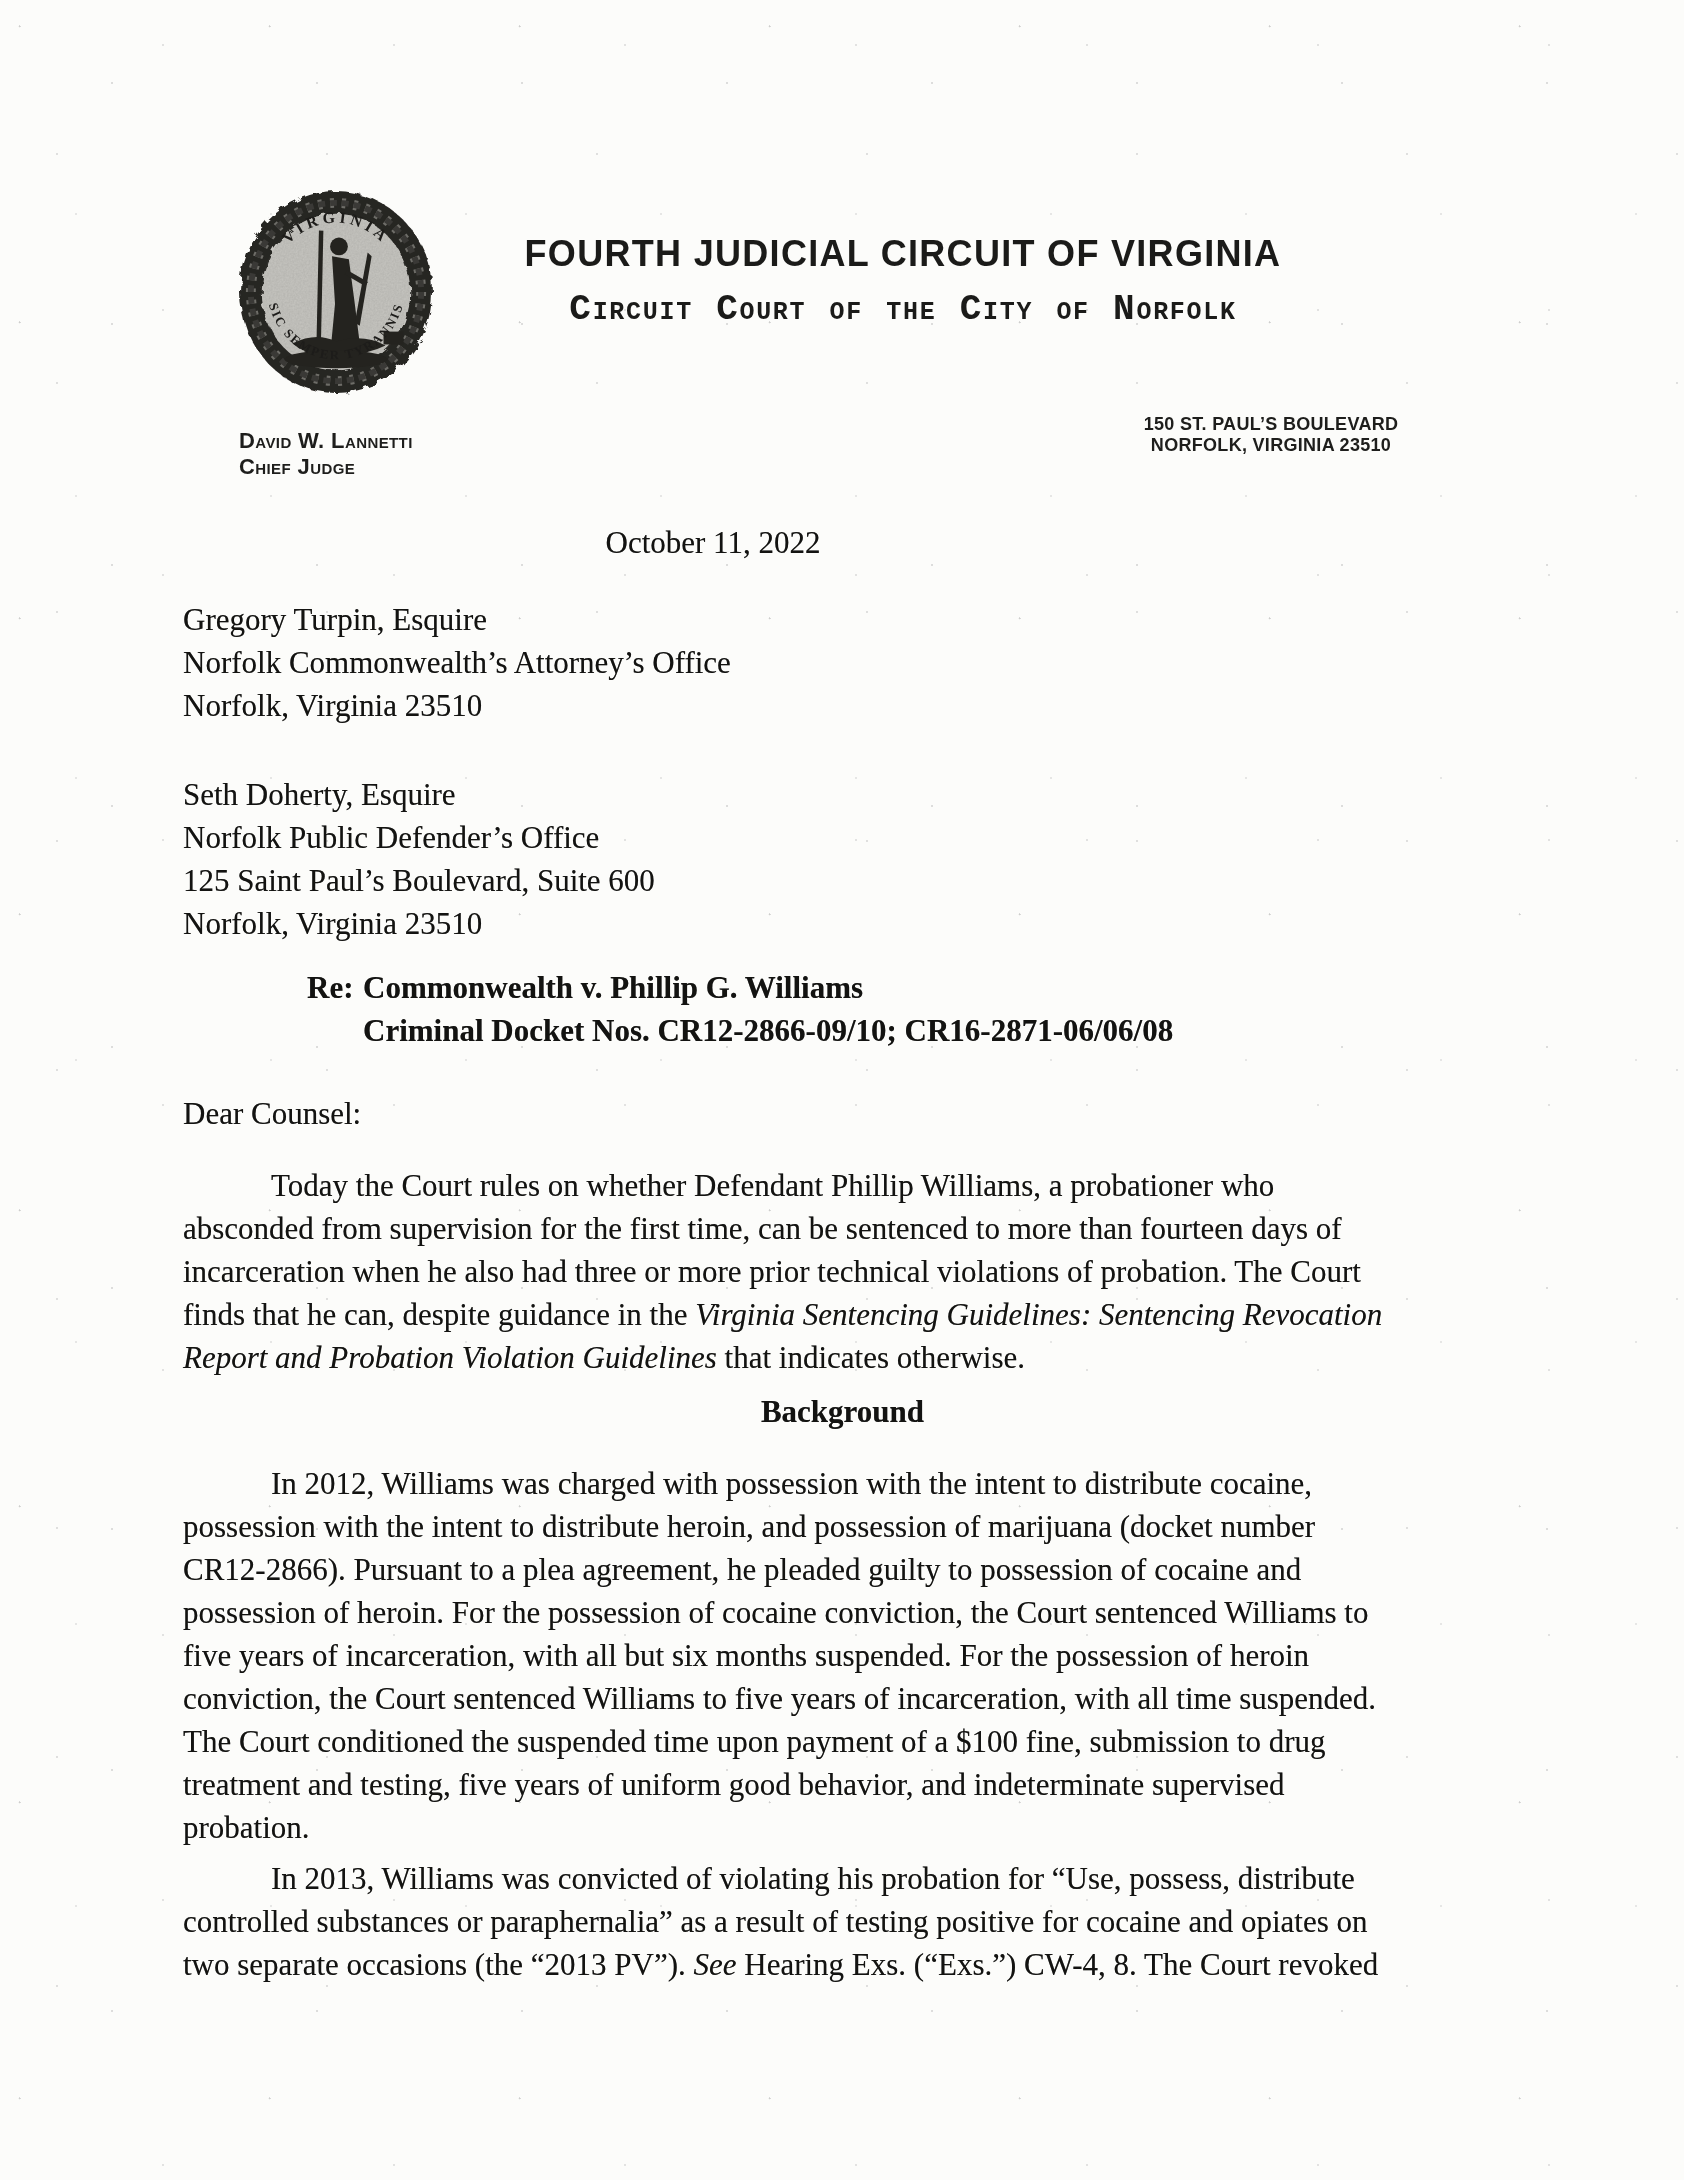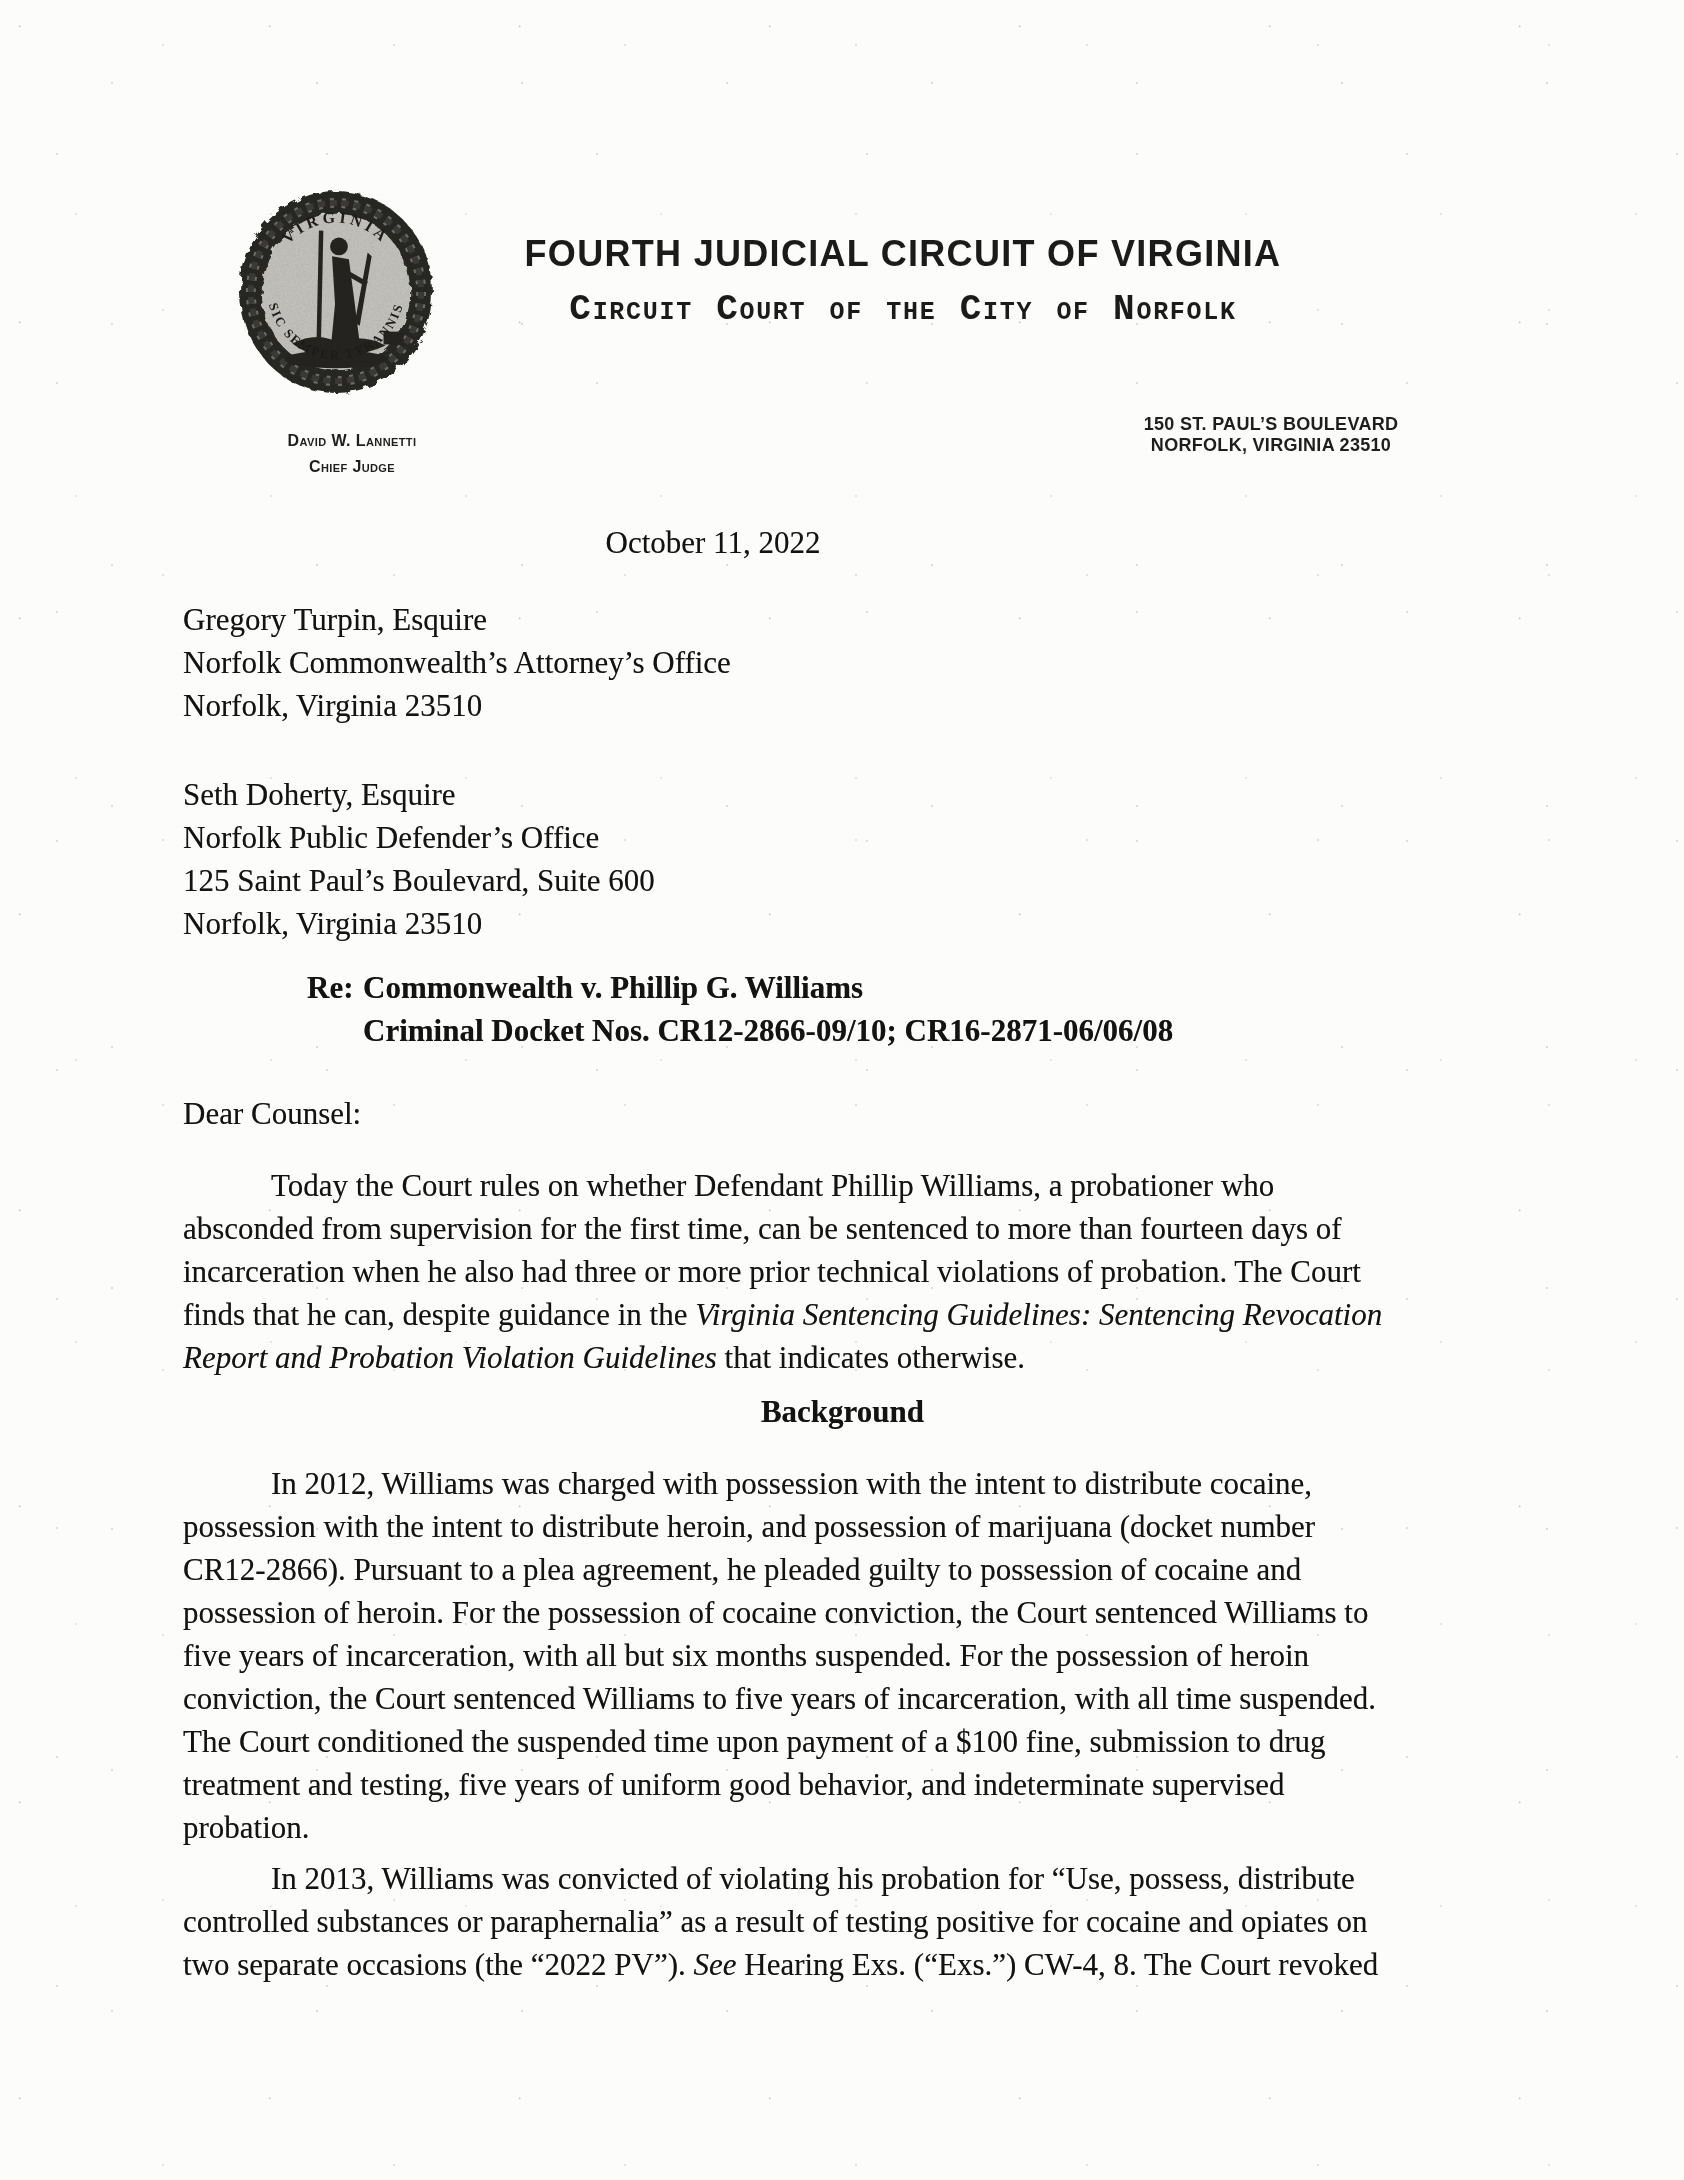--- a/index.html
+++ b/index.html
@@ -19,23 +19,23 @@
     color:#161614;
     font-family:"Liberation Serif","DejaVu Serif",serif;
   }
   .abs{position:absolute;}
   
   .seal{left:237px;top:187px;width:198px;height:210px;}
   .court-title{left:392px;top:233px;width:1022px;text-align:center;
     font-family:"Liberation Sans","DejaVu Sans",sans-serif;font-weight:bold;color:#1b1b19;}
   .court-title .l1{font-size:36px;letter-spacing:1.3px;}
   .court-title .l2{font-size:36px;font-variant:small-caps;letter-spacing:1.7px;margin-top:13.6px;font-family:Liberation Mono, monospace;}
-  .judge-block{left:239px;top:428px;width:226px;text-align:center;
+  .judge-block{left:239px;top:428px;width:226px;
     font-family:"Liberation Sans","DejaVu Sans",sans-serif;font-weight:bold;
-    font-variant:small-caps;font-size:16px;line-height:25.6px;letter-spacing:0.4px;color:#1e1e1c;}
+    font-variant:small-caps;font-size:22px;line-height:25.6px;letter-spacing:0.4px;color:#1e1e1c;}
   .addr-block{left:1103px;top:414px;width:336px;text-align:center;
     font-family:"Liberation Sans","DejaVu Sans",sans-serif;font-weight:bold;
     font-size:18px;line-height:21px;letter-spacing:0.3px;color:#1e1e1c;}
   
   .txt{font-size:31px;line-height:43px;color:#131311;
     text-shadow:0 0 0.5px rgba(10,10,10,.45);}
   .date{left:0;top:521px;width:1426px;text-align:center;}
   .recipient{left:183px;}
   .r1{top:598px;}
   .r2{top:773px;}
@@ -142,16 +142,16 @@
   </div>
 
   <div class="abs txt salutation">Dear Counsel:</div>
 
   <div class="abs txt para p1"><span>Today the Court rules on whether Defendant Phillip Williams, a probationer who</span><br><span>absconded from supervision for the first time, can be sentenced to more than fourteen days of</span><br><span>incarceration when he also had three or more prior technical violations of probation. The Court</span><br><span>finds that he can, despite guidance in the </span><span class="it">Virginia Sentencing Guidelines: Sentencing Revocation</span><br><span class="it">Report and Probation Violation Guidelines</span><span> that indicates otherwise.</span></div>
 
   <div class="abs txt heading">Background</div>
 
   <div class="abs txt para p2"><span>In 2012, Williams was charged with possession with the intent to distribute cocaine,</span><br><span>possession with the intent to distribute heroin, and possession of marijuana (docket number</span><br><span>CR12-2866). Pursuant to a plea agreement, he pleaded guilty to possession of cocaine and</span><br><span>possession of heroin. For the possession of cocaine conviction, the Court sentenced Williams to</span><br><span>five years of incarceration, with all but six months suspended. For the possession of heroin</span><br><span>conviction, the Court sentenced Williams to five years of incarceration, with all time suspended.</span><br><span>The Court conditioned the suspended time upon payment of a $100 fine, submission to drug</span><br><span>treatment and testing, five years of uniform good behavior, and indeterminate supervised</span><br><span>probation.</span></div>
 
-  <div class="abs txt para p3"><span>In 2013, Williams was convicted of violating his probation for “Use, possess, distribute</span><br><span>controlled substances or paraphernalia” as a result of testing positive for cocaine and opiates on</span><br><span>two separate occasions (the “2022 PV”). </span><span class="it">See</span><span> Hearing Exs. (“Exs.”) CW-4, 8. The Court revoked</span></div>
+  <div class="abs txt para p3"><span>In 2013, Williams was convicted of violating his probation for “Use, possess, distribute</span><br><span>controlled substances or paraphernalia” as a result of testing positive for cocaine and opiates on</span><br><span>two separate occasions (the “2013 PV”). </span><span class="it">See</span><span> Hearing Exs. (“Exs.”) CW-4, 8. The Court revoked</span></div>
 
 </div>
 
 
 </body></html>

